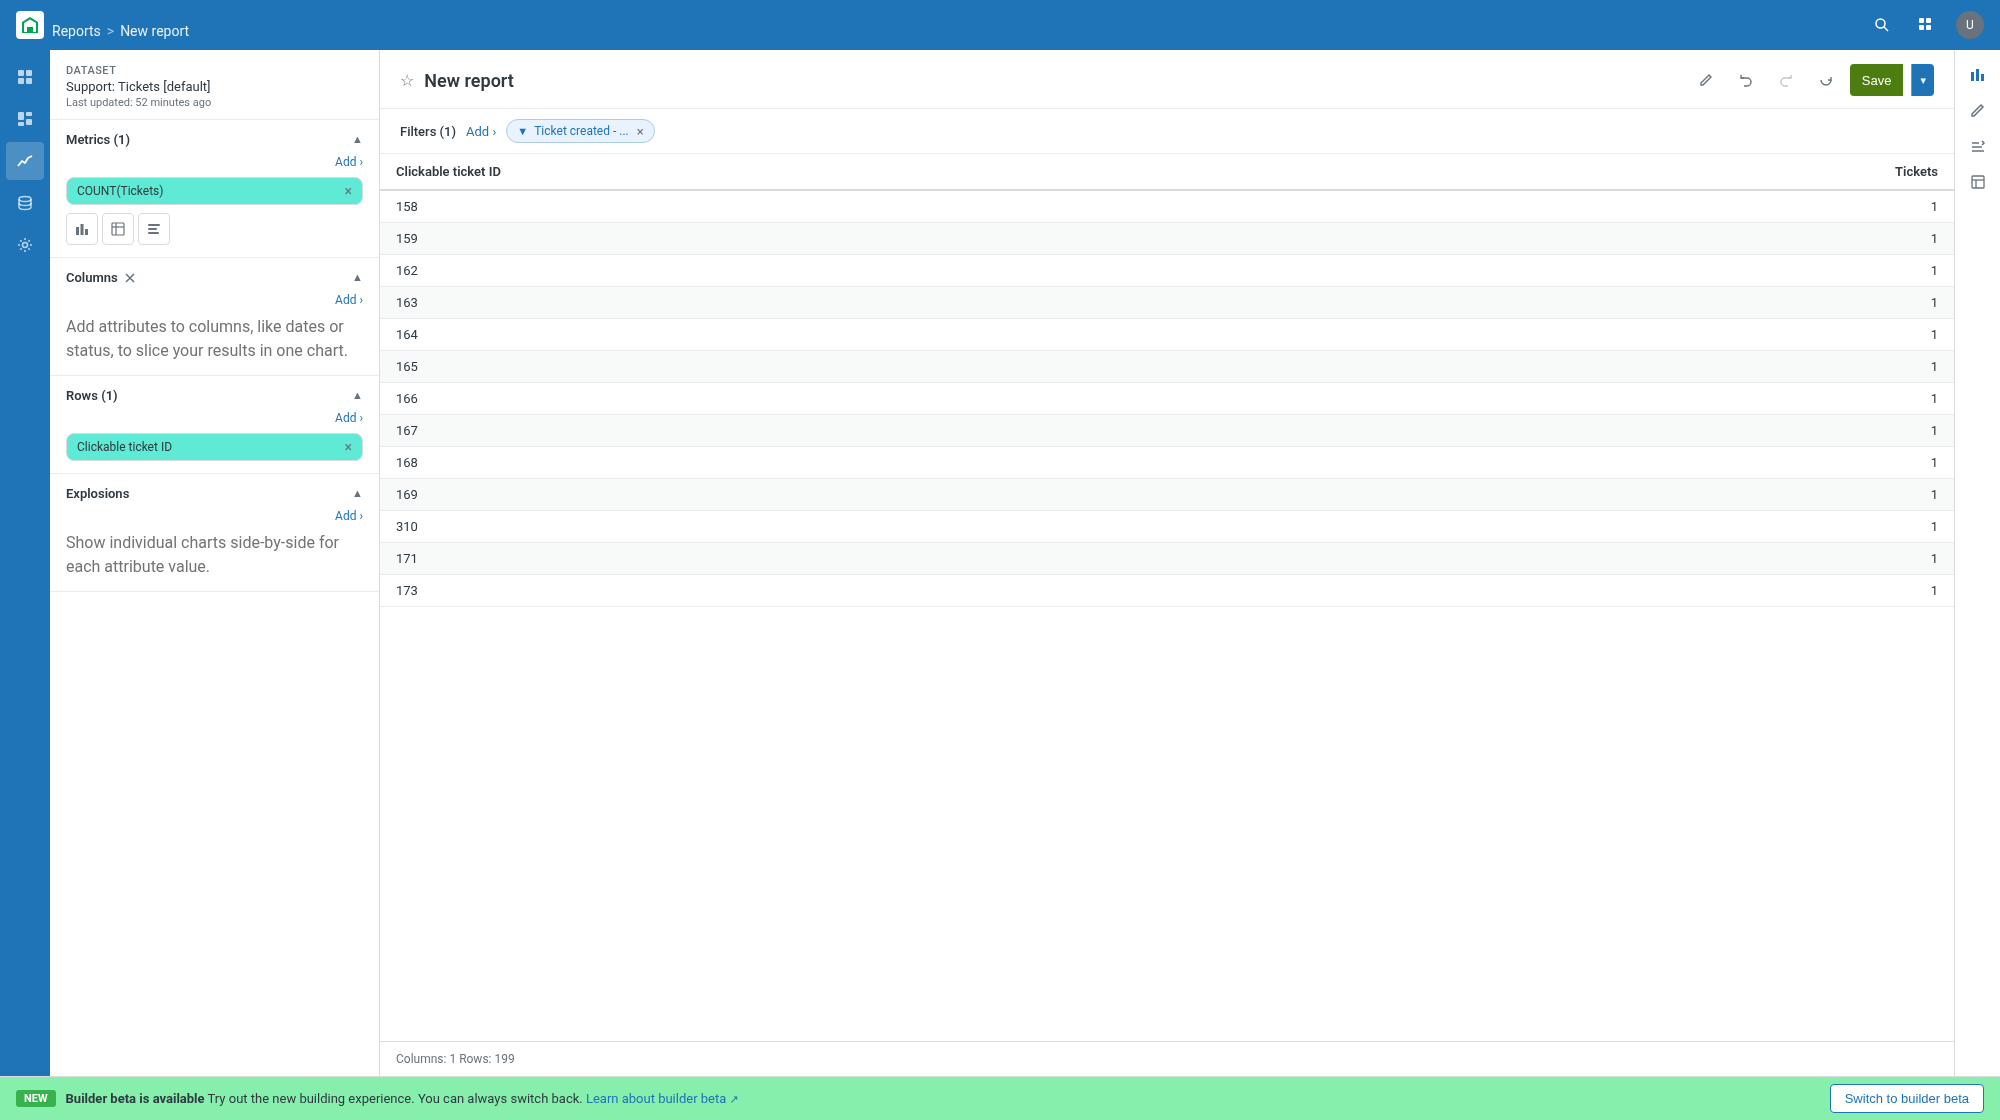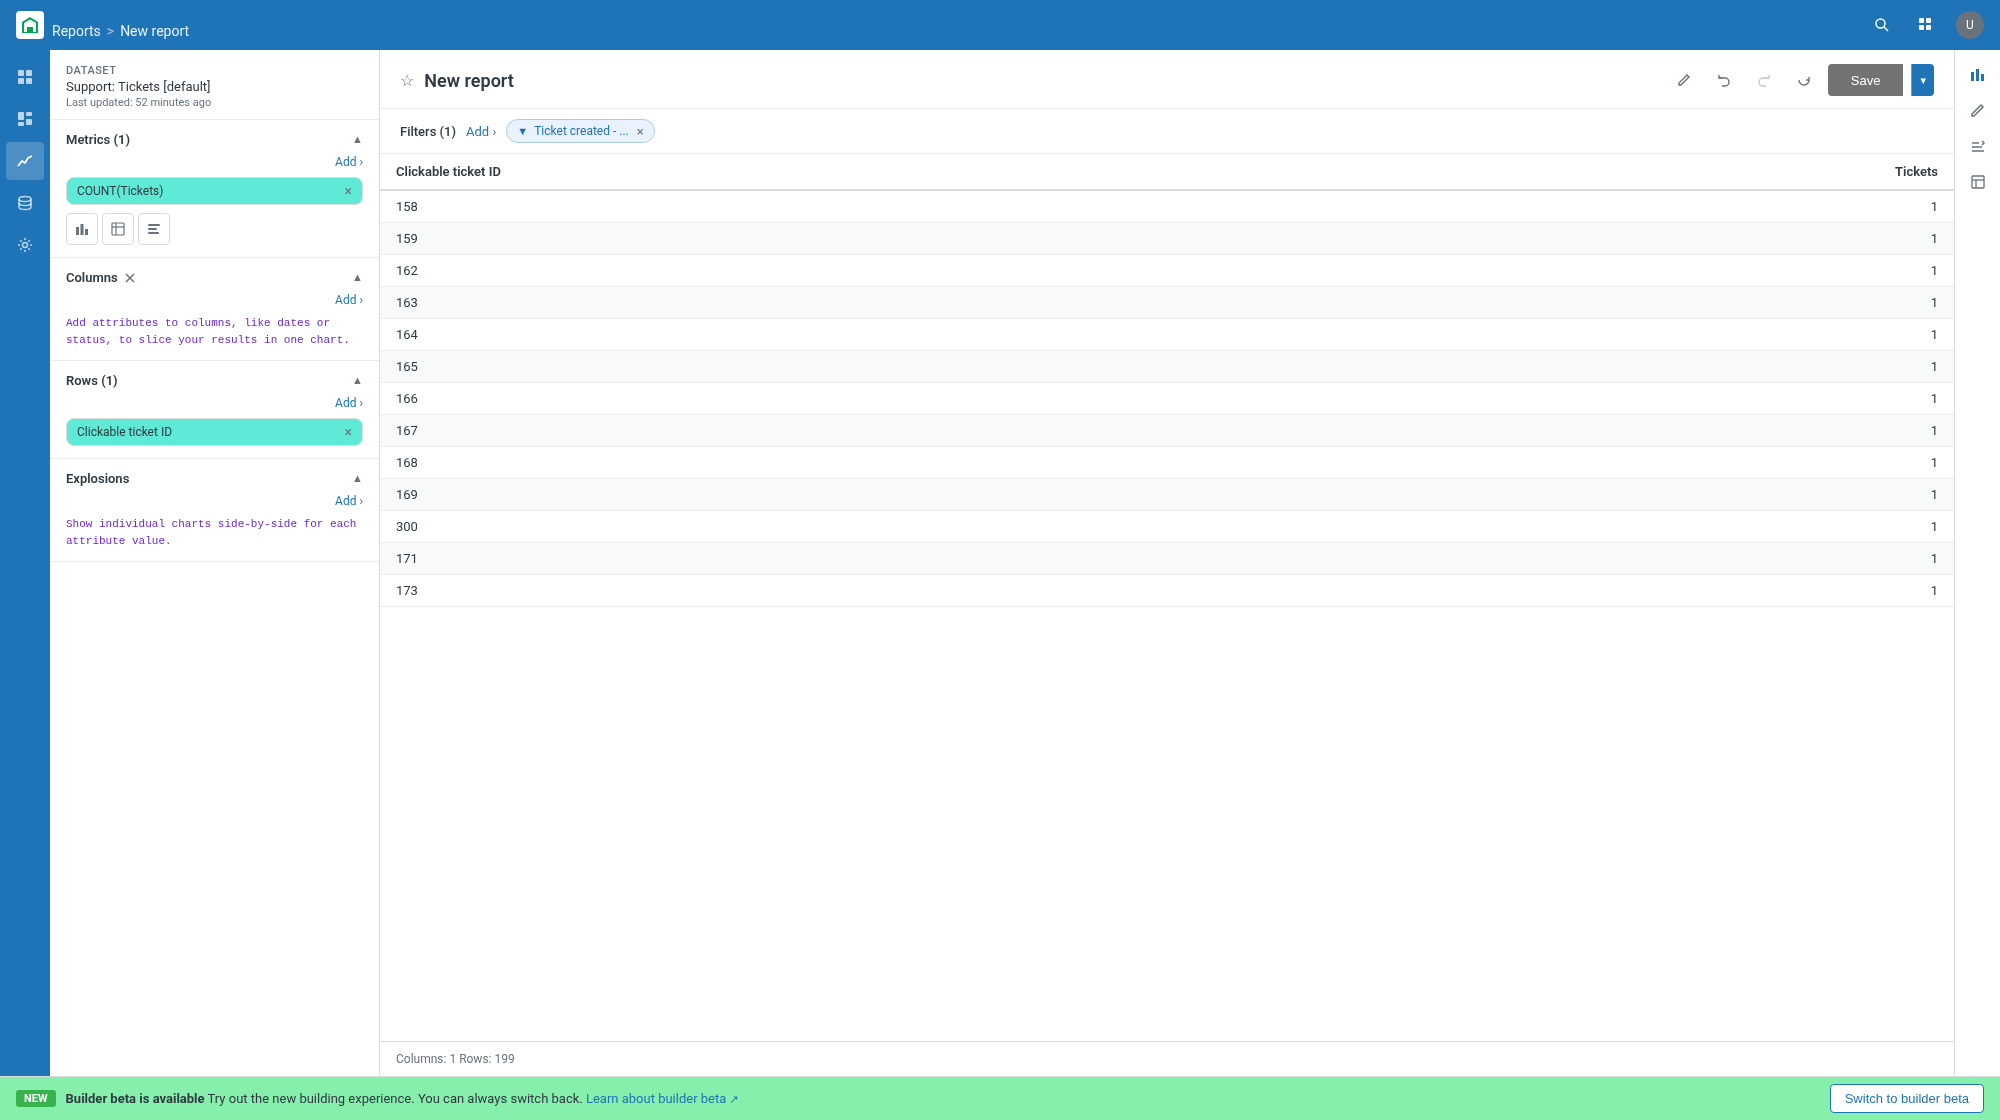--- a/index.html
+++ b/index.html
@@ -37,32 +37,32 @@
     .section-title { font-size: 13px; font-weight: 600; color: #2f3941; display: flex; align-items: center; gap: 6px; }
     .section-chevron { color: #68737d; cursor: pointer; font-size: 11px; }
     .add-link { color: #1f73b7; font-size: 12px; cursor: pointer; text-align: right; display: block; margin-bottom: 8px; }
 
     .pill { background: #5eead4; border: 1px solid #d8dcde; border-radius: 8px; padding: 6px 10px; display: flex; align-items: center; justify-content: space-between; font-size: 12px; color: #2f3941; }
     .pill-remove { color: #68737d; cursor: pointer; font-size: 14px; line-height: 1; }
 
     .chart-icons { display: flex; gap: 4px; margin-top: 8px; }
     .chart-icon { width: 32px; height: 32px; border: 1px solid #d8dcde; border-radius: 4px; display: flex; align-items: center; justify-content: center; cursor: pointer; color: #68737d; font-size: 14px; }
 
-    .hint-text { font-size: 11px; color: #6d28d9; line-height: 1.5; margin-top: 4px; font-family: Liberation Mono, monospace; }
+    .hint-text { font-size: 16px; color: #737373; line-height: 1.5; margin-top: 4px; }
 
     
     .report-main { flex: 1; display: flex; flex-direction: column; overflow: hidden; background: #fff; }
     .report-header { padding: 14px 20px 12px; border-bottom: 1px solid #e9ebed; display: flex; align-items: center; justify-content: space-between; }
     .report-title-area { display: flex; align-items: center; gap: 10px; }
     .star-icon { color: #68737d; cursor: pointer; font-size: 16px; }
     .report-title { font-size: 18px; font-weight: 600; color: #2f3941; }
     .report-toolbar { display: flex; align-items: center; gap: 8px; }
     .toolbar-btn { width: 32px; height: 32px; border: none; background: none; cursor: pointer; color: #68737d; font-size: 14px; display: flex; align-items: center; justify-content: center; border-radius: 4px; }
     .toolbar-btn:disabled { color: #c2c8cc; cursor: default; }
-    .save-btn { background: #737373; color: white; border: none; border-radius: 4px 0 0 4px; padding: 0 23px; height: 32px; cursor: pointer; font-size: 13px; font-weight: 500; }
+    .save-btn { background: #4d7c0f; color: white; border: none; border-radius: 4px 0 0 4px; padding: 0 12px; height: 32px; cursor: pointer; font-size: 13px; font-weight: 500; }
     .save-dropdown-btn { background: #1f73b7; color: white; border: none; border-left: 1px solid rgba(255,255,255,0.3); border-radius: 0 4px 4px 0; padding: 0 8px; height: 32px; cursor: pointer; font-size: 11px; }
 
     .filters-bar { padding: 10px 20px; border-bottom: 1px solid #e9ebed; display: flex; align-items: center; gap: 10px; }
     .filters-label { font-size: 13px; color: #2f3941; font-weight: 500; }
     .filter-add-link { color: #1f73b7; font-size: 13px; cursor: pointer; display: flex; align-items: center; gap: 2px; }
     .filter-chip { display: flex; align-items: center; gap: 6px; background: #e9f2ff; border: 1px solid #adcce4; border-radius: 16px; padding: 4px 10px; font-size: 12px; color: #1f73b7; }
     .filter-chip-icon { color: #1f73b7; font-size: 11px; }
     .filter-chip-remove { cursor: pointer; color: #68737d; font-size: 13px; line-height: 1; margin-left: 2px; }
 
     
@@ -343,21 +343,21 @@
               </tr>
               <tr>
                 <td>168</td>
                 <td>1</td>
               </tr>
               <tr>
                 <td>169</td>
                 <td>1</td>
               </tr>
               <tr>
-                <td>300</td>
+                <td>310</td>
                 <td>1</td>
               </tr>
               <tr>
                 <td>171</td>
                 <td>1</td>
               </tr>
               <tr>
                 <td>173</td>
                 <td>1</td>
               </tr>

